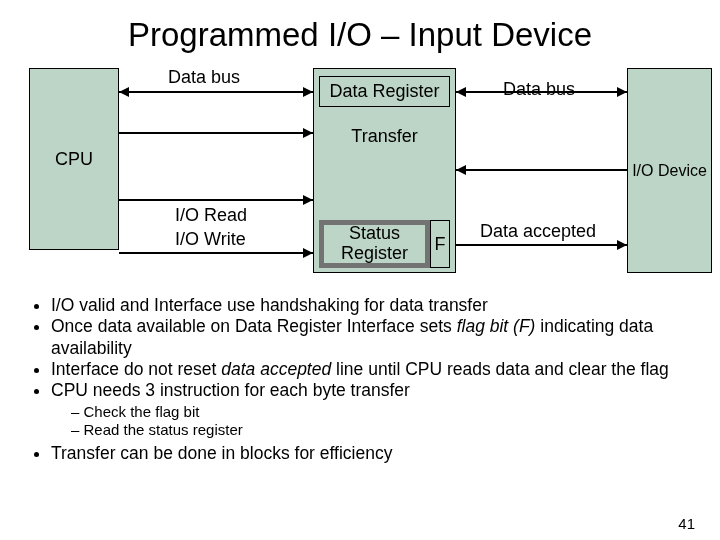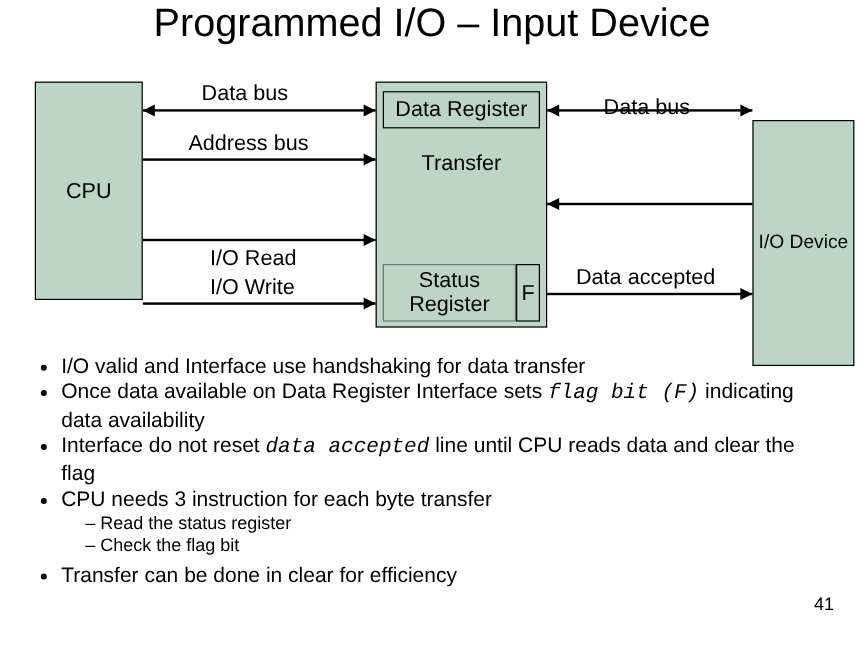--- a/index.html
+++ b/index.html
@@ -7,42 +7,43 @@
     width: 720px;
     height: 540px;
     background: #fff;
     font-family: Arial, Helvetica, sans-serif;
     position: relative;
     overflow: hidden;
   }
   .title {
     font-size: 33px;
     text-align: center;
+    padding-top: 16px;
     font-weight: normal;
   }
   .diagram {
     position: absolute;
     left: 0; top: 64px;
     width: 720px;
     height: 225px;
   }
   .box {
     position: absolute;
     border: 1px solid #000;
     background: #bcd5c7;
     display: flex;
     align-items: center;
     justify-content: center;
     font-size: 18px;
   }
   .cpu { left: 29px; top: 4px; width: 90px; height: 182px; }
   .interface { left: 313px; top: 4px; width: 143px; height: 205px; justify-content: flex-start; flex-direction: column; }
-  .iodev { left: 627px; top: 4px; width: 85px; height: 205px; font-size: 16px; margin-top: 32px; }
+  .iodev { left: 627px; top: 4px; width: 85px; height: 205px; font-size: 16px; }
   .datareg { left: 319px; top: 12px; width: 131px; height: 31px; background: #bcd5c7; border: 1px solid #000; font-size: 18px; }
-  .statusreg { left: 319px; top: 156px; width: 111px; height: 48px; background: #bcd5c7; border: 1px solid #737373; font-size: 18px; text-align:center; line-height:1.1; }
+  .statusreg { left: 319px; top: 156px; width: 111px; height: 48px; background: #bcd5c7; border: 5px solid #737373; font-size: 18px; text-align:center; line-height:1.1; }
   .fbox { left: 430px; top: 156px; width: 20px; height: 48px; background: #bcd5c7; border: 1px solid #000; font-size: 18px; }
   .interface-label { position: absolute; left: 313px; top: 62px; width: 143px; text-align: center; font-size: 18px; }
   .lbl { position: absolute; font-size: 18px; }
   .arrow-line { position: absolute; background: #000; height: 1.5px; }
   .head {
     position: absolute;
     width: 0; height: 0;
     border-top: 5px solid transparent;
     border-bottom: 5px solid transparent;
   }
@@ -51,22 +52,22 @@
   .bullets {
     position: absolute;
     left: 29px; top: 295px;
     width: 665px;
     font-size: 17.5px;
     line-height: 1.22;
   }
   .bullets ul { list-style: disc; padding-left: 22px; }
   .bullets ul.sub { list-style: none; padding-left: 42px; font-size: 15px; margin: 1px 0 4px 0;}
   .bullets ul.sub li::before { content: "–  "; }
-  .italic { font-style: italic; font-family: Liberation Mono, monospace; }
-  .pagenum { position: absolute; right: 25px; bottom: 28px; font-size: 15px; }
+  .italic { font-style: italic; }
+  .pagenum { position: absolute; right: 25px; bottom: 8px; font-size: 15px; }
 </style>
 </head>
 <body>
 
 <h1 class="title">Programmed I/O – Input Device</h1>
 
 <div class="diagram">
 
   <div class="box cpu">CPU</div>
   <div class="box interface"></div>
@@ -77,21 +78,20 @@
 Register</div>
   <div class="box fbox">F</div>
 
   <div class="arrow-line" style="left:119px; top:27px; width:194px;"></div>
   <div class="head left" style="left:119px; top:22.5px;"></div>
   <div class="head right" style="left:303px; top:22.5px;"></div>
   <div class="lbl" style="left:168px; top:3px;">Data bus</div>
 
   <div class="arrow-line" style="left:119px; top:68px; width:194px;"></div>
   <div class="head right" style="left:303px; top:63.5px;"></div>
-  <div class="lbl" style="left:157px; top:45px;">Address bus</div>
 
   <div class="arrow-line" style="left:119px; top:135px; width:194px;"></div>
   <div class="head right" style="left:303px; top:130.5px;"></div>
   <div class="lbl" style="left:175px; top:112px;margin-top:29px;">I/O Read</div>
 
   <div class="arrow-line" style="left:119px; top:188px; width:194px;"></div>
   <div class="head right" style="left:303px; top:183.5px;"></div>
   <div class="lbl" style="left:175px; top:165px;">I/O Write</div>
 
   <div class="arrow-line" style="left:456px; top:27px; width:171px;"></div>
@@ -108,21 +108,21 @@
 </div>
 
 <div class="bullets">
   <ul>
     <li>I/O valid and Interface use handshaking for data transfer</li>
     <li><span>Once data available on Data Register Interface sets </span><span class="italic">flag bit (F)</span><span> indicating data availability</span></li>
     <li><span>Interface do not reset </span><span class="italic">data accepted</span><span> line until CPU reads data and clear the flag</span></li>
     <li>CPU needs 3 instruction for each byte transfer</li>
   </ul>
   <ul class="sub">
+    <li>Check the flag bit</li>
     <li>Read the status register</li>
-    <li>Check the flag bit</li>
   </ul>
   <ul>
-    <li>Transfer can be done in clear for efficiency</li>
+    <li>Transfer can be done in blocks for efficiency</li>
   </ul>
 </div>
 
 <div class="pagenum">41</div>
 
 </body></html>

